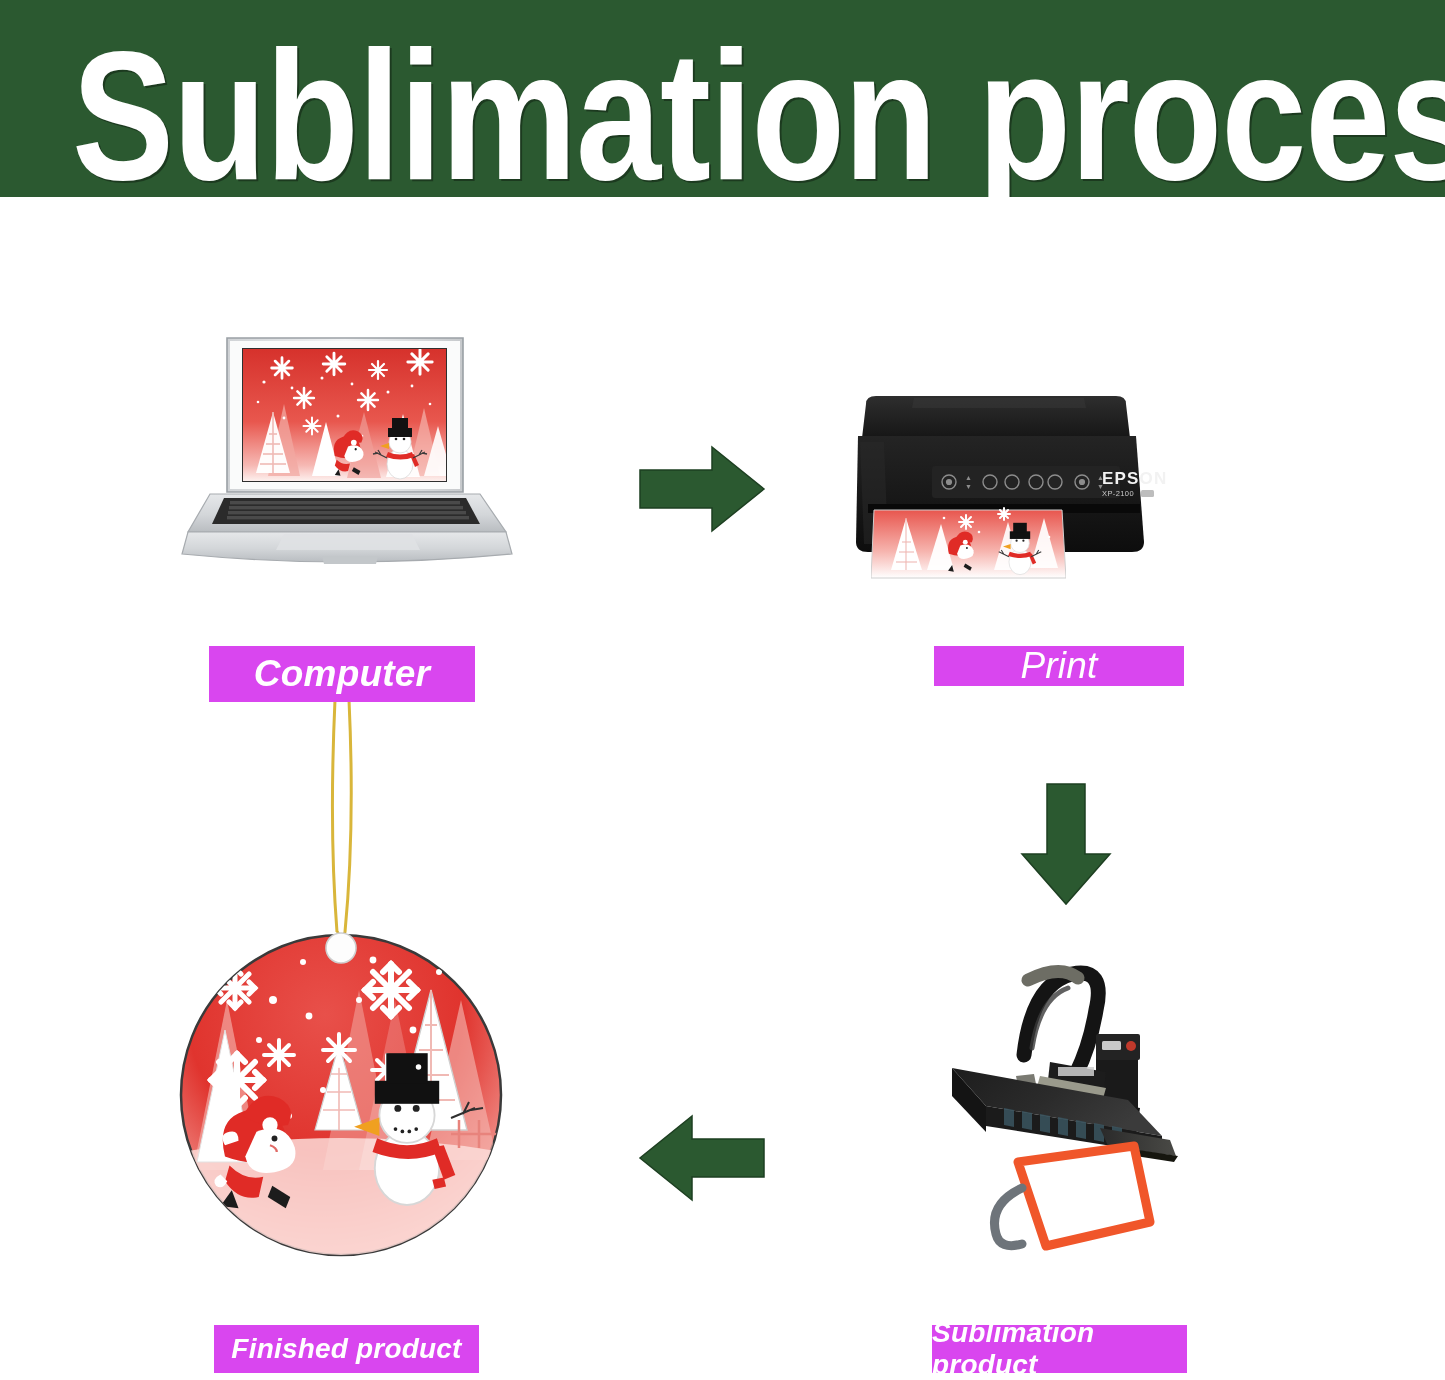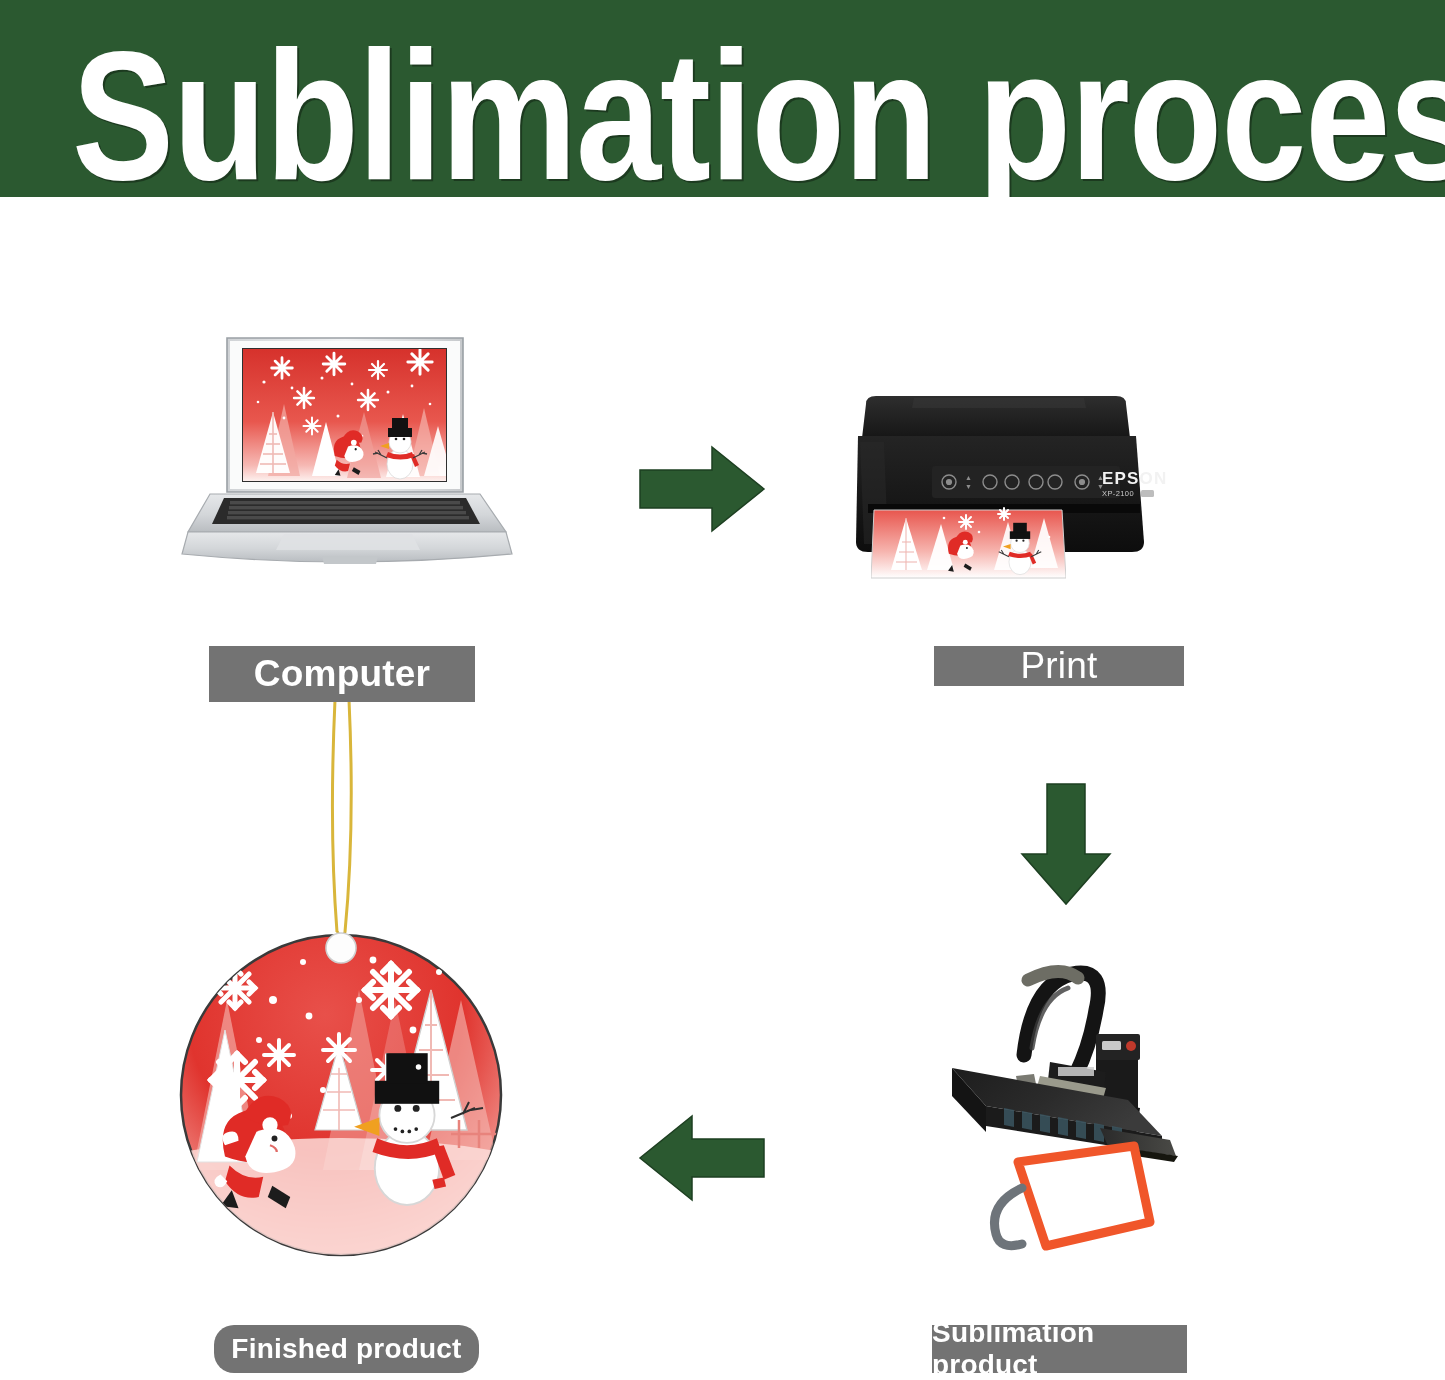--- a/index.html
+++ b/index.html
@@ -37,32 +37,33 @@
     letter-spacing: -1px;
     transform: scaleX(1.02) scaleY(1.22);
     transform-origin: left top;
     white-space: nowrap;
     text-shadow: 2px 2px 0 rgba(0,0,0,0.35);
   }
 
   
   .caption-box {
     position: absolute;
-    background: #737373;
+    background: #d946ef;
     color: #ffffff;
     display: flex;
     align-items: center;
     justify-content: center;
     font-weight: bold;
     letter-spacing: 0.2px;
     box-sizing: border-box;
+    font-style: italic;
   }
   #label-computer  { left: 209px; top: 646px;  width: 266px; height: 56px; font-size: 37px; z-index: 30;}
   #label-print     { left: 934px; top: 646px;  width: 250px; height: 40px; font-size: 37px; font-weight: normal; z-index: 30;}
-  #label-finished  { left: 214px; top: 1325px; width: 265px; height: 48px; font-size: 28px; border-radius: 20px; }
+  #label-finished  { left: 214px; top: 1325px; width: 265px; height: 48px; font-size: 28px; }
   #label-subprint  { left: 932px; top: 1325px; width: 255px; height: 48px; font-size: 28px; }
 
   
   .arrow { position: absolute; }
   #arrow-right { left: 638px; top: 443px; width: 128px; height: 92px; }
   #arrow-down  { left: 1018px; top: 782px; width: 96px;  height: 124px; }
   #arrow-left  { left: 638px; top: 1112px; width: 128px; height: 92px; }
 
   
   #laptop { position: absolute; left: 172px; top: 326px; width: 348px; height: 252px; }

